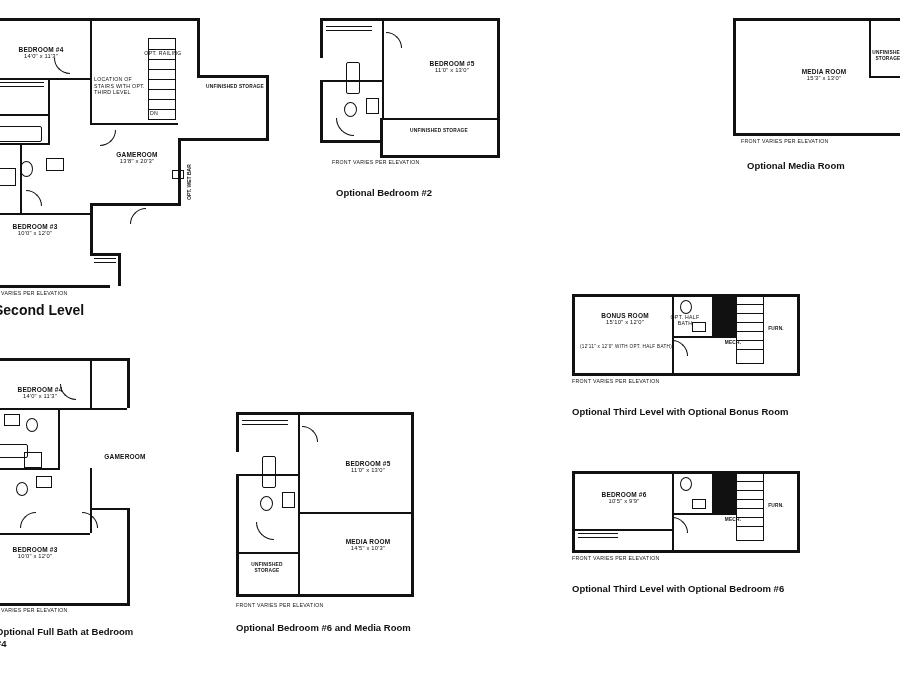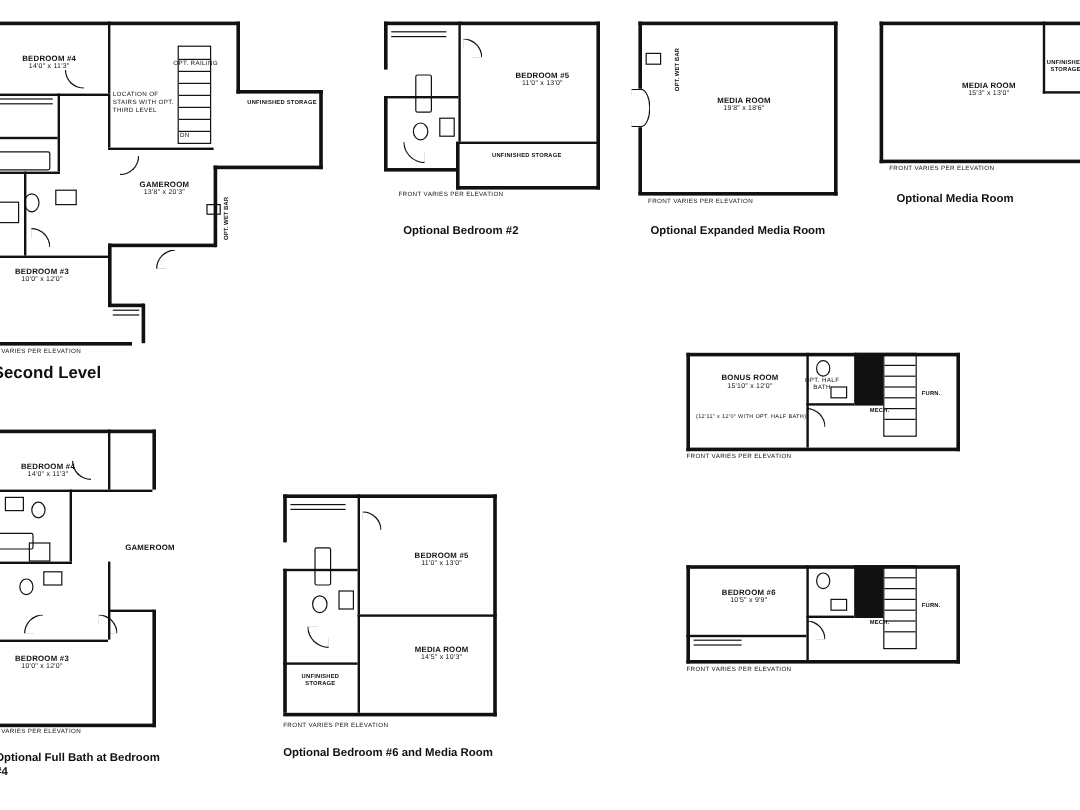--- a/index.html
+++ b/index.html
@@ -220,40 +220,20 @@
       <div class="dim">11'0" x 13'0"</div>
     </div>
     <div class="rmlabel tiny" style="left:84px; top:110px; width:70px;">
       <div class="name">UNFINISHED STORAGE</div>
     </div>
 
     <div class="note" style="left:12px; top:141px;">FRONT VARIES PER ELEVATION</div>
     <div class="caption" style="left:16px; top:169px; width:180px;">Optional Bedroom #2</div>
   </div>
 
-  <div class="plan" style="left:532px; top:18px; width:170px; height:160px;">
-    <div class="wall h" style="left:0px; top:0px; width:166px;"></div>
-    <div class="wall v" style="left:0px; top:0px; height:56px;"></div>
-    <div class="wall v" style="left:163px; top:0px; height:145px;"></div>
-    <div class="wall h" style="left:0px; top:142px; width:166px;"></div>
-    <div class="wall v" style="left:0px; top:88px; height:56px;"></div>
-
-    <div class="fix" style="left:6px; top:26px; width:13px; height:10px;"></div>
-    <div class="vlabel" style="left:30px; top:58px;">OPT. WET BAR</div>
-
-    <div class="arc" style="left:-6px; top:56px; width:16px; height:32px; border-radius:0 100% 100% 0; border-left:none;"></div>
-
-    <div class="rmlabel" style="left:48px; top:63px; width:80px;">
-      <div class="name">MEDIA ROOM</div>
-      <div class="dim">19'8" x 18'6"</div>
-    </div>
-
-    <div class="note" style="left:8px; top:147px;">FRONT VARIES PER ELEVATION</div>
-    <div class="caption" style="left:10px; top:169px; width:230px;">Optional Expanded Media Room</div>
-  </div>
 
   <div class="plan" style="left:733px; top:18px; width:175px; height:150px;">
     <div class="wall h" style="left:0px; top:0px; width:170px;"></div>
     <div class="wall v" style="left:0px; top:0px; height:118px;"></div>
     <div class="wall h" style="left:0px; top:115px; width:170px;"></div>
 
     <div class="wall thin v" style="left:136px; top:0px; height:60px;"></div>
     <div class="wall thin h" style="left:136px; top:58px; width:34px;"></div>
 
     <div class="rmlabel" style="left:56px; top:50px; width:70px;">
@@ -380,20 +360,21 @@
       <div class="name">MECH.</div>
     </div>
     <div class="rmlabel tiny" style="left:188px; top:32px; width:32px;">
       <div class="name">FURN.</div>
     </div>
 
     <div class="note center" style="left:96px; top:20px; width:34px; white-space:normal; line-height:1.2;">OPT. HALF BATH</div>
     <div class="note center" style="left:8px; top:50px; width:92px; white-space:normal; line-height:1.2; font-size:4.6px;">(12'11" x 12'0" WITH OPT. HALF BATH)</div>
 
     <div class="note" style="left:0px; top:84px;">FRONT VARIES PER ELEVATION</div>
+    <div class="caption" style="left:0px; top:112px; width:300px;">Optional Third Level with Optional Bonus Room</div>
   </div>
 
   <div class="plan" style="left:572px; top:471px; width:240px; height:100px;">
     <div class="wall h" style="left:0px; top:0px; width:228px;"></div>
     <div class="wall v" style="left:0px; top:0px; height:82px;"></div>
     <div class="wall h" style="left:0px; top:79px; width:228px;"></div>
     <div class="wall v" style="left:225px; top:0px; height:82px;"></div>
     <div class="wall thin v" style="left:100px; top:0px; height:79px;"></div>
     <div class="wall thin v" style="left:140px; top:0px; height:42px;"></div>
     <div class="wall thin h" style="left:100px; top:42px; width:40px;"></div>
@@ -422,15 +403,16 @@
       <div class="dim">10'5" x 9'9"</div>
     </div>
     <div class="rmlabel tiny" style="left:138px; top:46px; width:46px;">
       <div class="name">MECH.</div>
     </div>
     <div class="rmlabel tiny" style="left:188px; top:32px; width:32px;">
       <div class="name">FURN.</div>
     </div>
 
     <div class="note" style="left:0px; top:84px;">FRONT VARIES PER ELEVATION</div>
+    <div class="caption" style="left:0px; top:112px; width:300px;">Optional Third Level with Optional Bedroom #6</div>
   </div>
 
 </div>
 
 </body></html>

